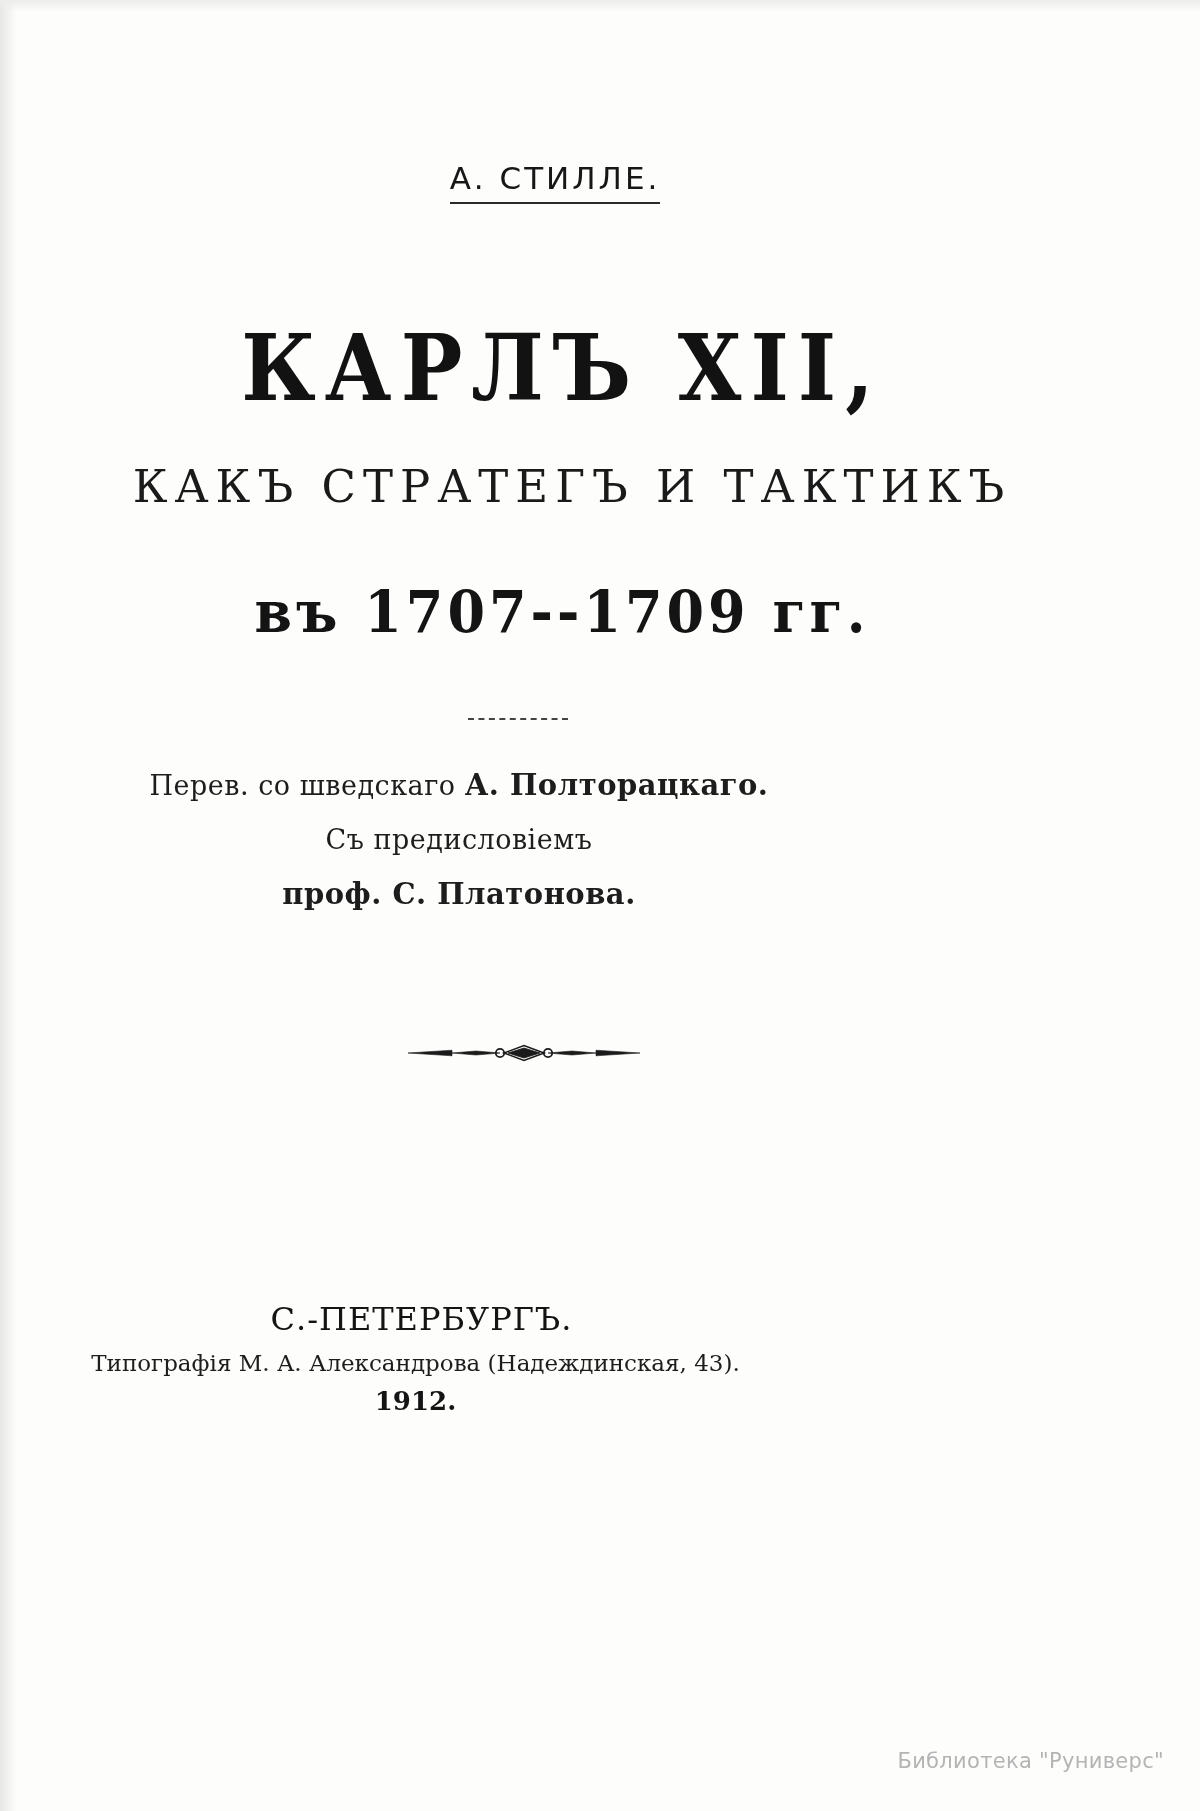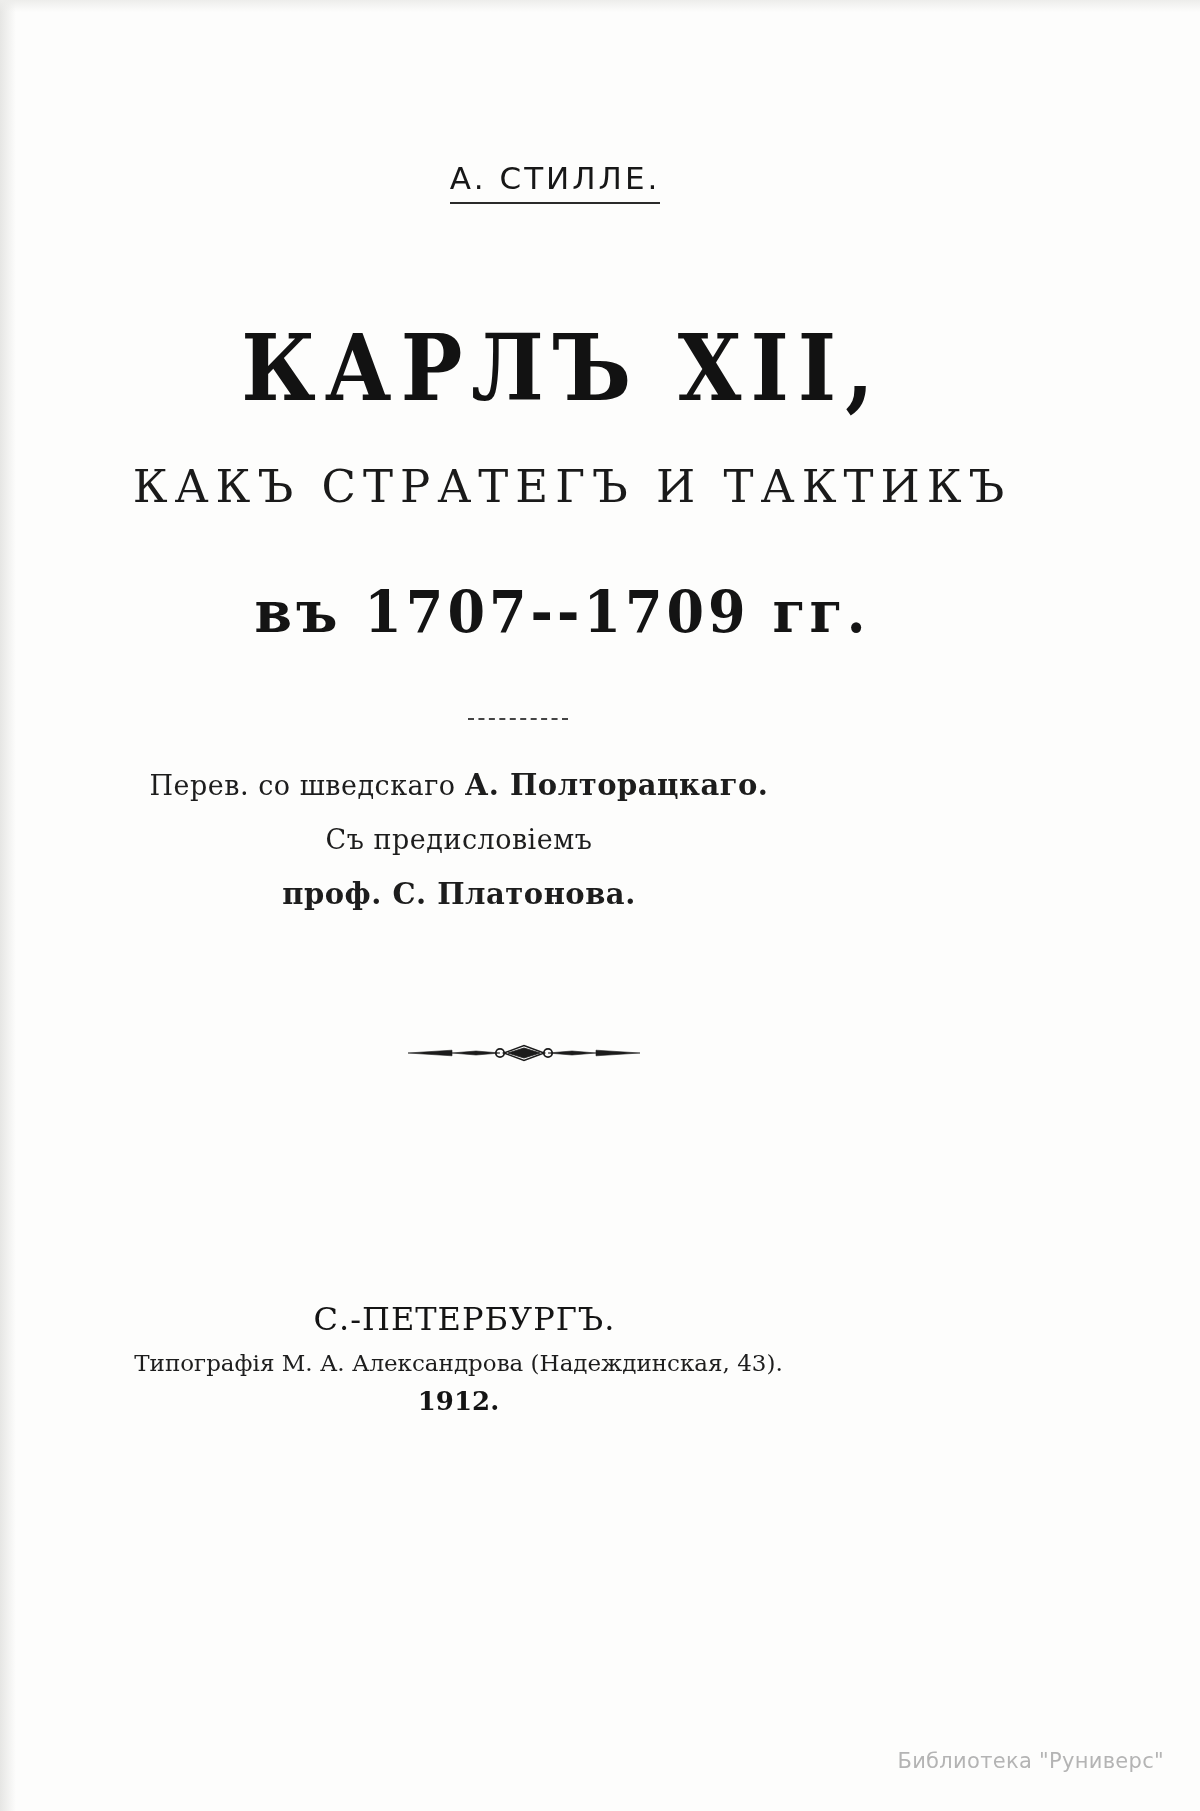--- a/index.html
+++ b/index.html
@@ -169,21 +169,20 @@
   .ornament svg {
     transform: translateX(-76px);
   }
 
   
   .imprint {
     position: absolute;
     left: 0;
     top: 1300px;
     width: 983px;
-    margin-left: 43px;
   }
   .imprint-city {
     font-family: "DejaVu Serif", serif;
     font-size: 32px;
     letter-spacing: 1px;
     color: #141414;
     margin: 0 0 12px 0;
     transform: translateX(-70px);
   }
   .imprint-printer {

